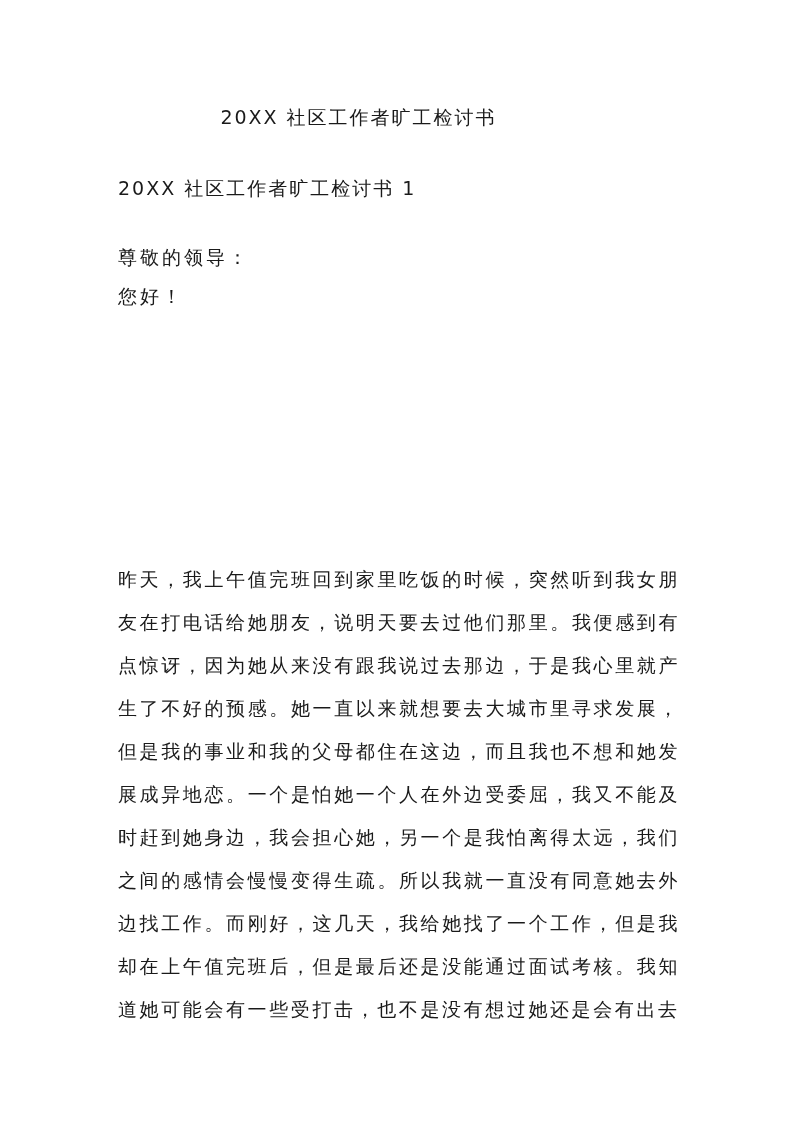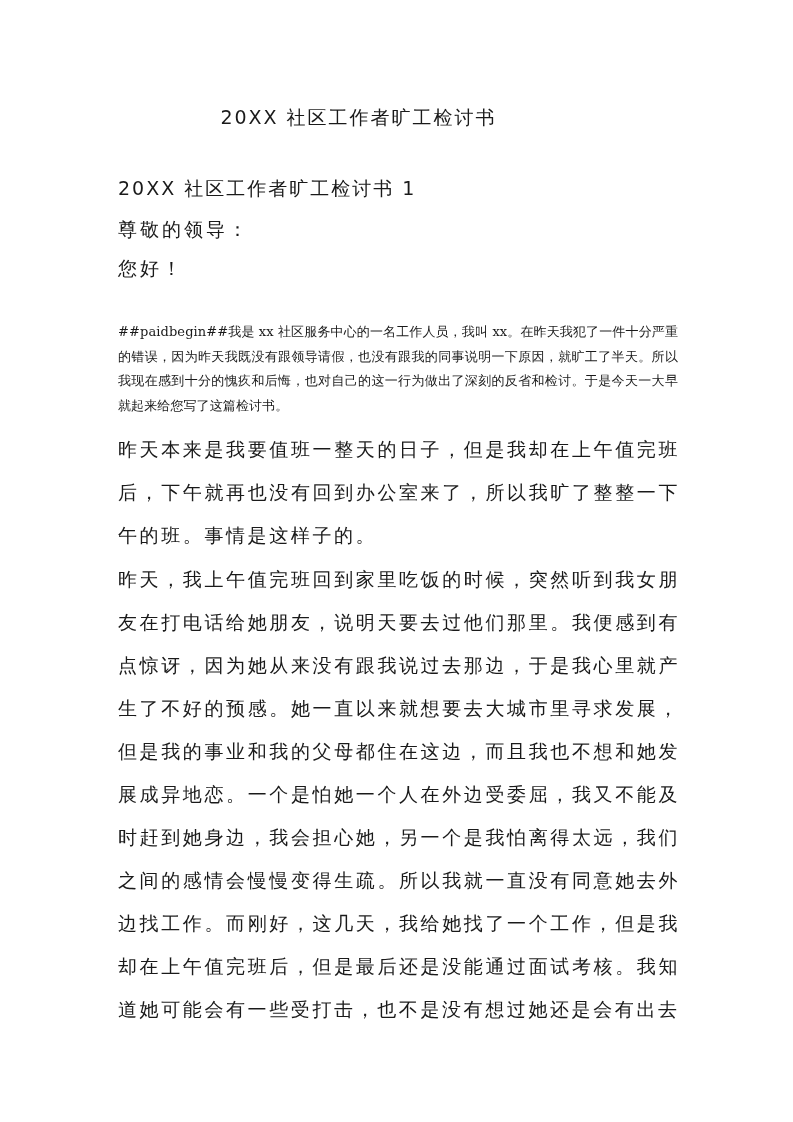--- a/index.html
+++ b/index.html
@@ -43,20 +43,21 @@
       line-height: 26px;
       margin-top: 15px;
     }
     .salutation {
       position: absolute;
       left: 118px;
       font-size: 19px;
       letter-spacing: 3px;
       color: #1a1a1a;
       line-height: 26px;
+      margin-top: 28px;
     }
     .salutation.s1 { top: 216px; }
     .salutation.s2 { top: 255px; }
     .intro {
       position: absolute;
       top: 320px;
       left: 118px;
       width: 560px;
       font-family: "DejaVu Serif", "Liberation Serif", serif;
       font-size: 13px;
@@ -79,16 +80,14 @@
     .para.p2 { top: 558px; }
   </style>
 </head>
 <body>
 
 <div class="page">
   <div class="title">20XX 社区工作者旷工检讨书</div>
   <div class="subtitle">20XX 社区工作者旷工检讨书 1</div>
   <div class="salutation s1">尊敬的领导：</div>
   <div class="salutation s2">您好！</div>
-  <div class="intro">##paidbegin##我是 xx 社区服务中心的一名工作人员，我叫 xx。在昨天我犯了一件十分严重的错误，因为昨天我既没有跟领导请假，也没有跟我的同事说明一下原因，就旷工了半天。所以我现在感到十分的愧疚和后悔，也对自己的这一行为做出了深刻的反省和检讨。于是今天一大早就起来给您写了这篇检讨书。</div>
-  <div class="para p1">昨天本来是我要值班一整天的日子，但是我却在上午值完班后，下午就再也没有回到办公室来了，所以我旷了整整一下午的班。事情是这样子的。</div>
   <div class="para p2">昨天，我上午值完班回到家里吃饭的时候，突然听到我女朋友在打电话给她朋友，说明天要去过他们那里。我便感到有点惊讶，因为她从来没有跟我说过去那边，于是我心里就产生了不好的预感。她一直以来就想要去大城市里寻求发展，但是我的事业和我的父母都住在这边，而且我也不想和她发展成异地恋。一个是怕她一个人在外边受委屈，我又不能及时赶到她身边，我会担心她，另一个是我怕离得太远，我们之间的感情会慢慢变得生疏。所以我就一直没有同意她去外边找工作。而刚好，这几天，我给她找了一个工作，但是我却在上午值完班后，但是最后还是没能通过面试考核。我知道她可能会有一些受打击，也不是没有想过她还是会有出去</div>
 </div>
 
 </body></html>

